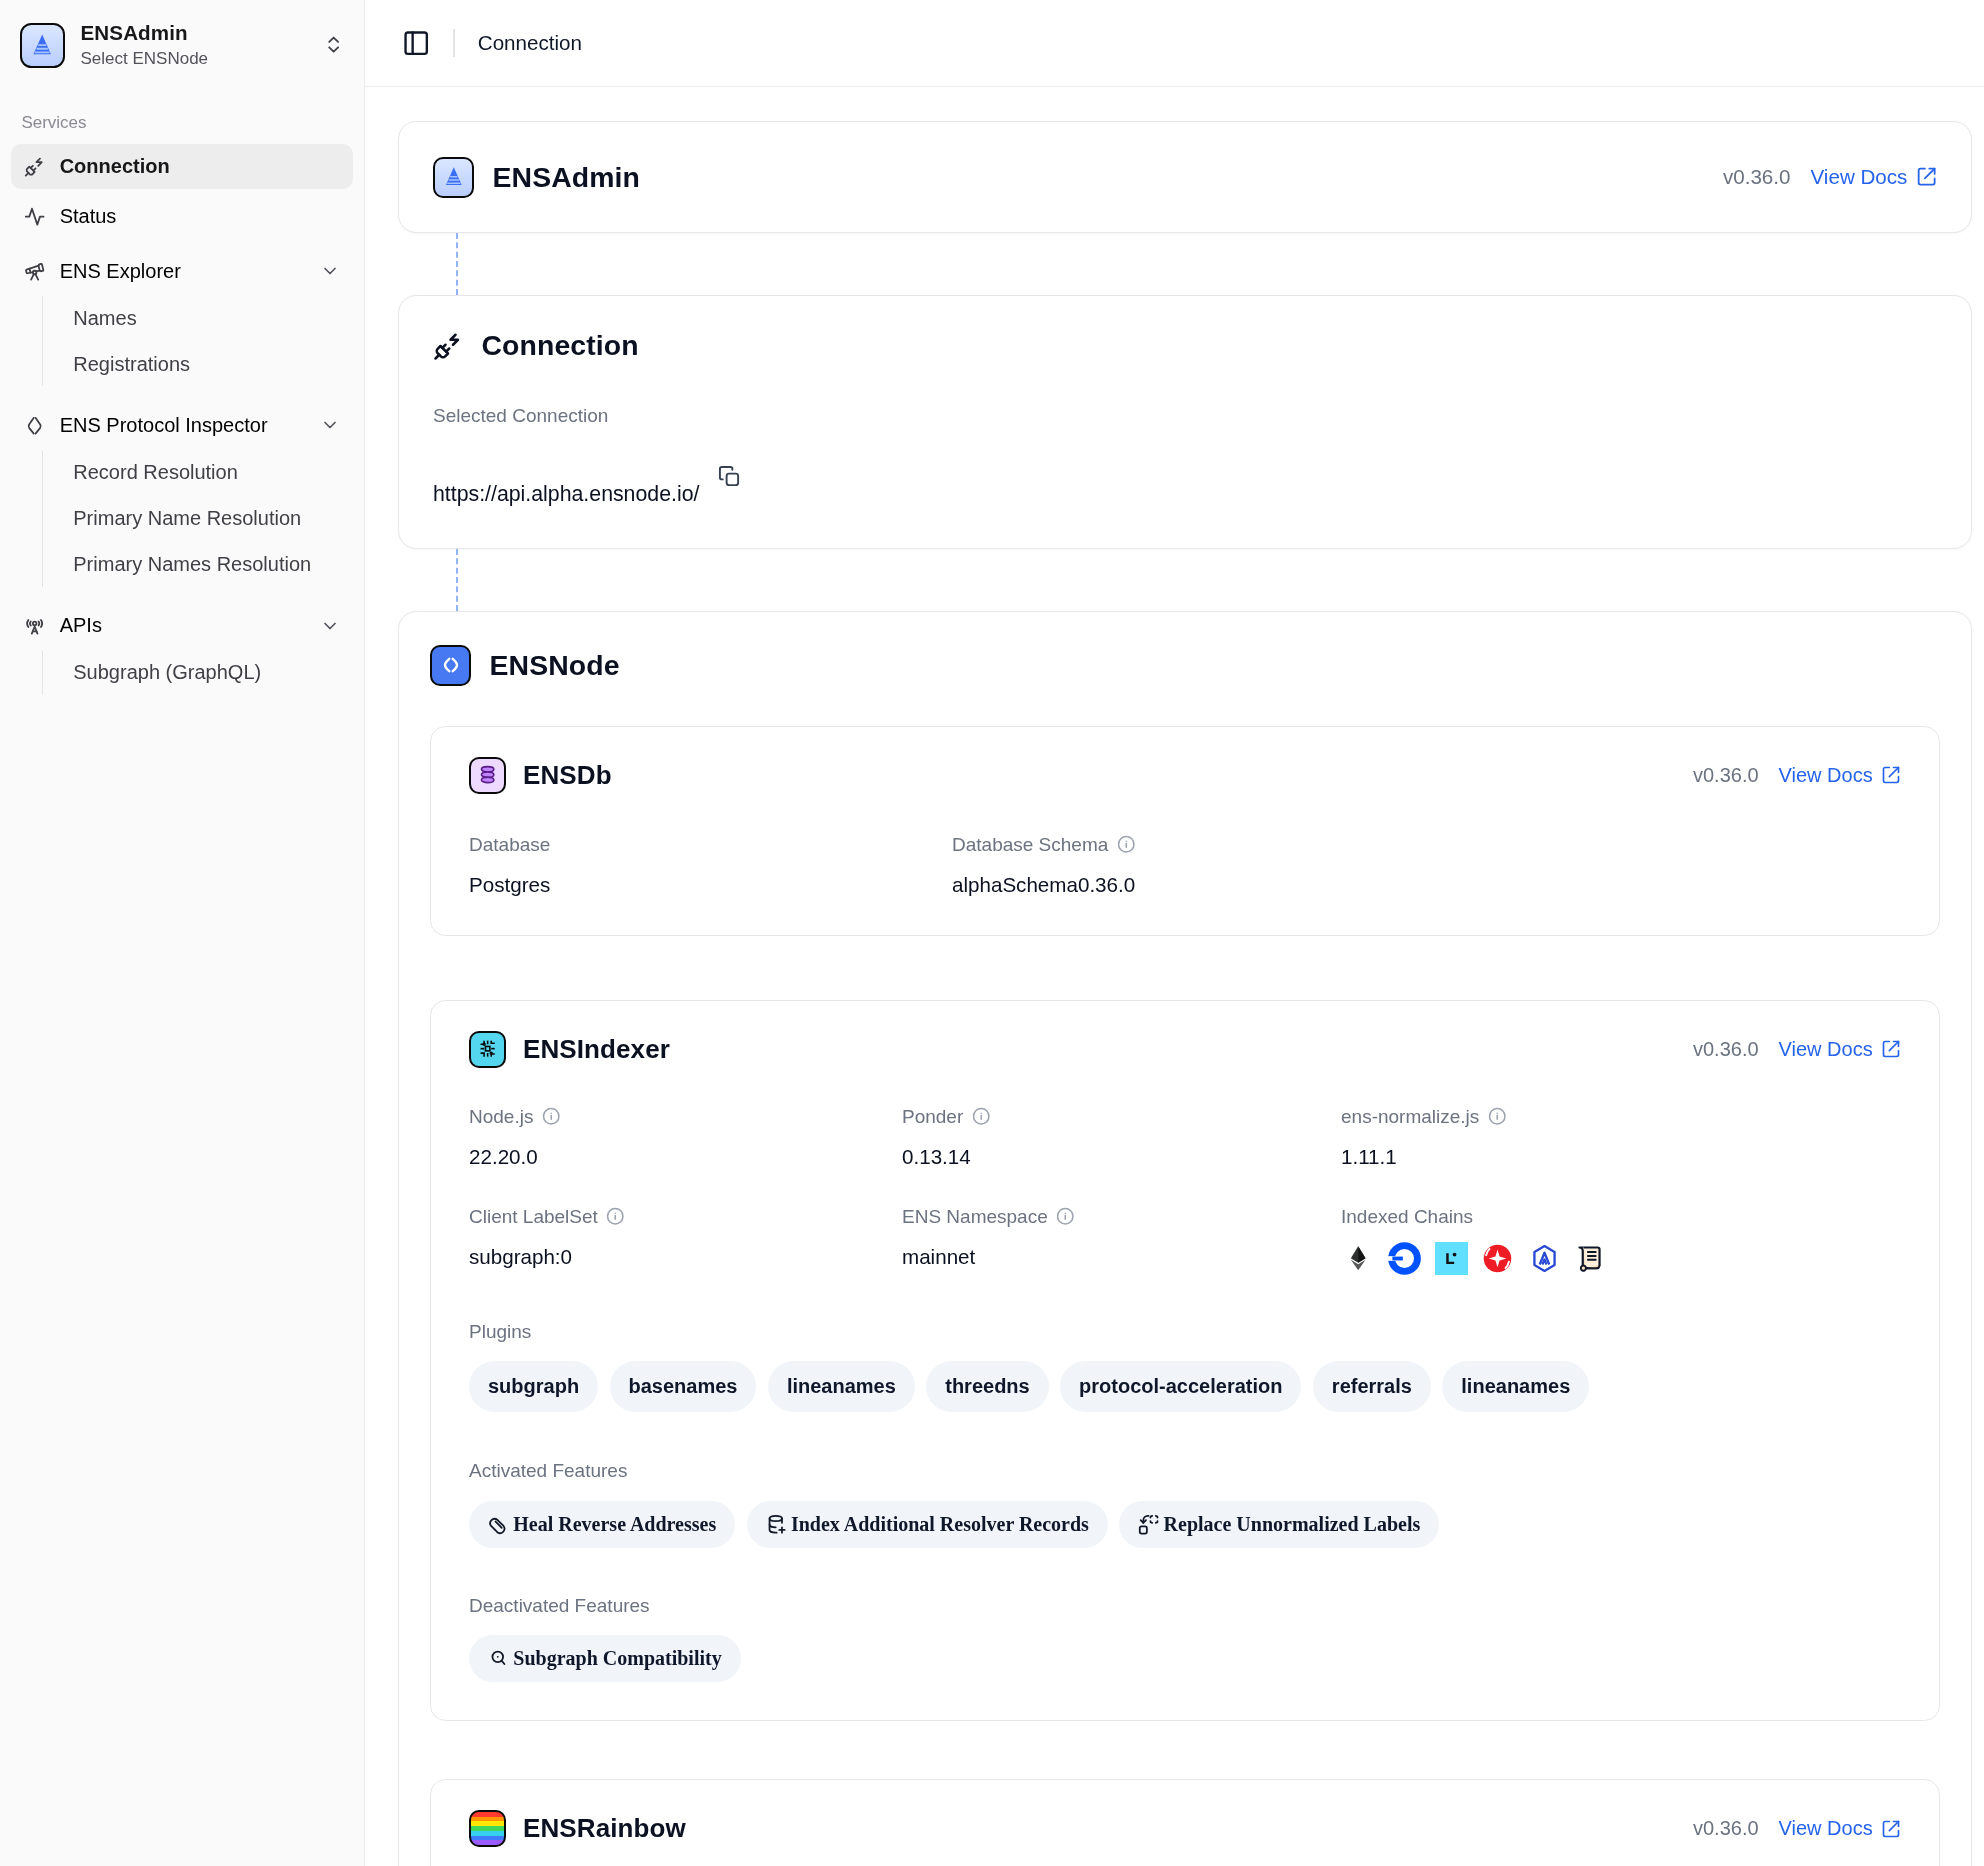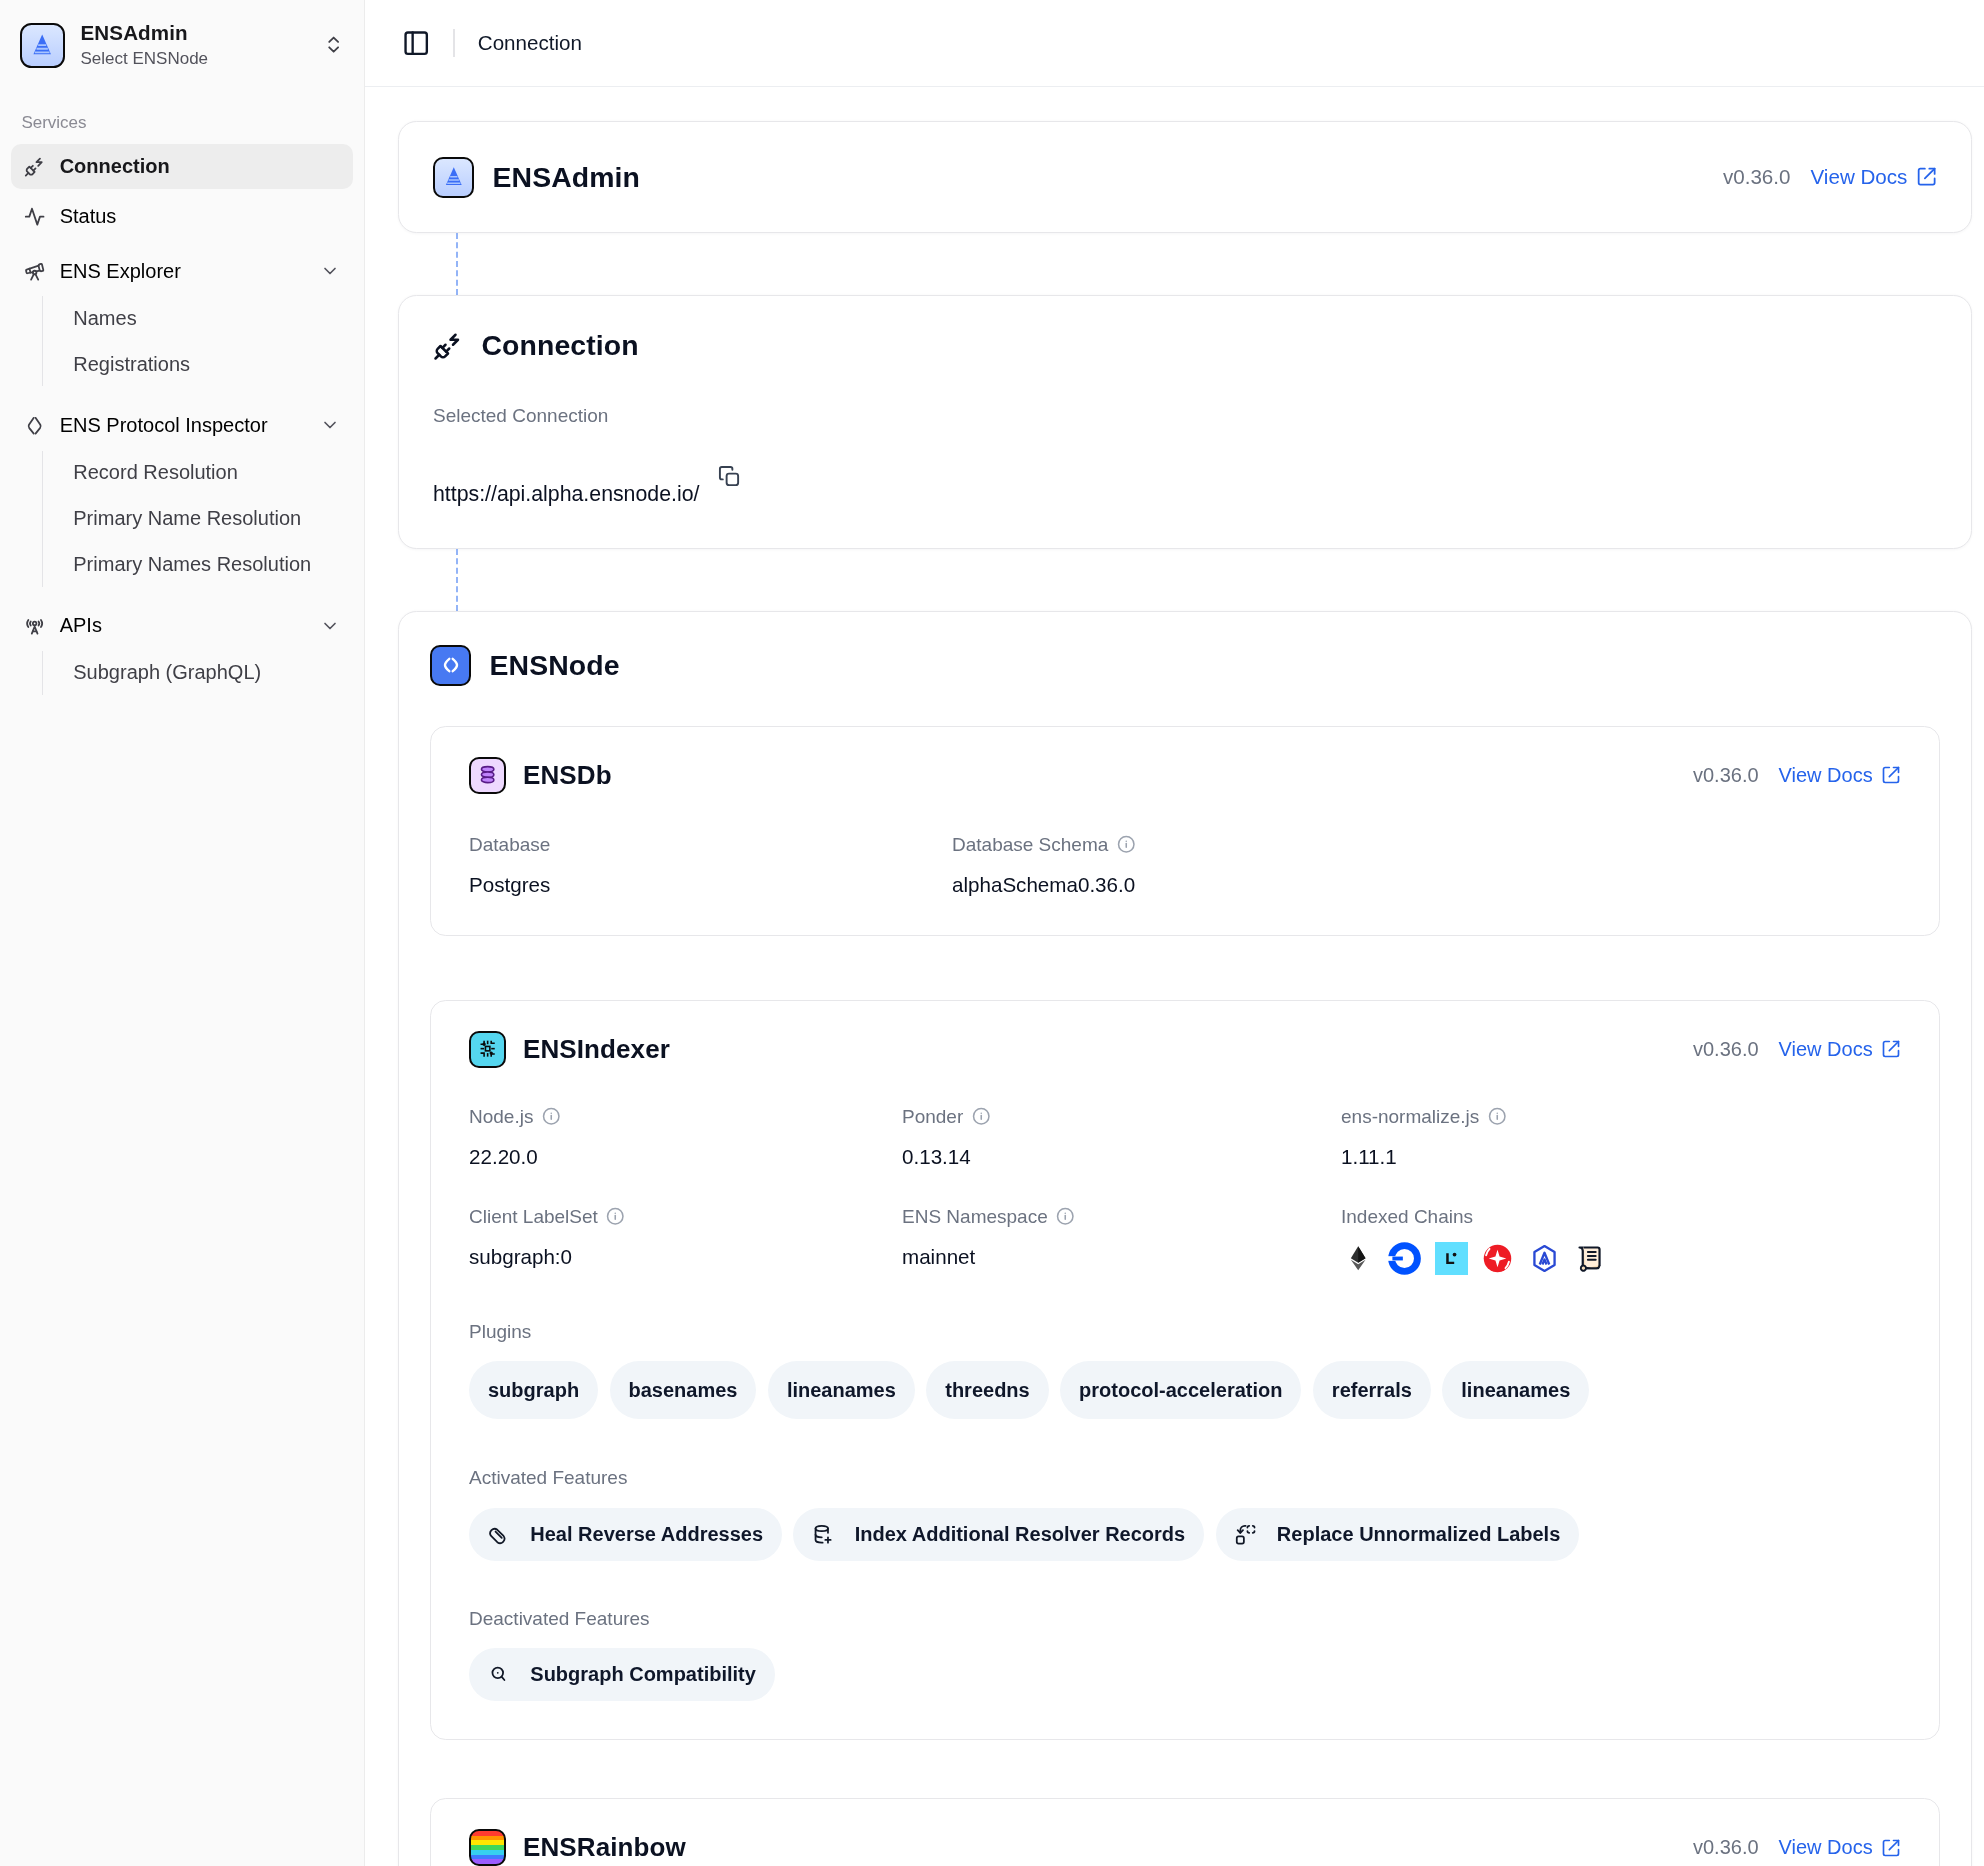--- a/index.html
+++ b/index.html
@@ -114,25 +114,25 @@
   .grid-3 + .grid-3 { margin-top:37px; }
 
   .chains-row { display:flex; align-items:center; gap:12.8px; margin-top:14.2px; }
   .chain-ic { width:34px; height:34px; display:flex; align-items:center; justify-content:center; }
   .linea-box { width:33px; height:33px; background:#61dfff; display:flex; align-items:center; justify-content:center; }
 
   .block-label { font-size:19px; color:#6b7280; }
   .plugins-label { margin-top:45px; }
   .chip-row { display:flex; flex-wrap:wrap; gap:11.4px; margin-top:18.5px; }
   .chip {
-    height:58px; display:flex; align-items:center; padding:0 19px;
+    height:51px; display:flex; align-items:center; padding:0 19px;
     background:#f1f5f9; border-radius:710px;
     font-size:20px; font-weight:600; color:#0f172a;
   }
-  .chip.feat { height:53px; gap:21px; }
+  .chip.feat { height:47px; gap:4px;font-family:Liberation Serif, serif; }
   .chip .f-ico { color:#111827; }
 
   .rainbow-body { margin-top:40px; }
   .info-ic { color:#9ca3af; cursor:pointer; display:flex; }
 </style>
 </head>
 <body>
 
 <aside class="sidebar">
   <div class="sb-header">

